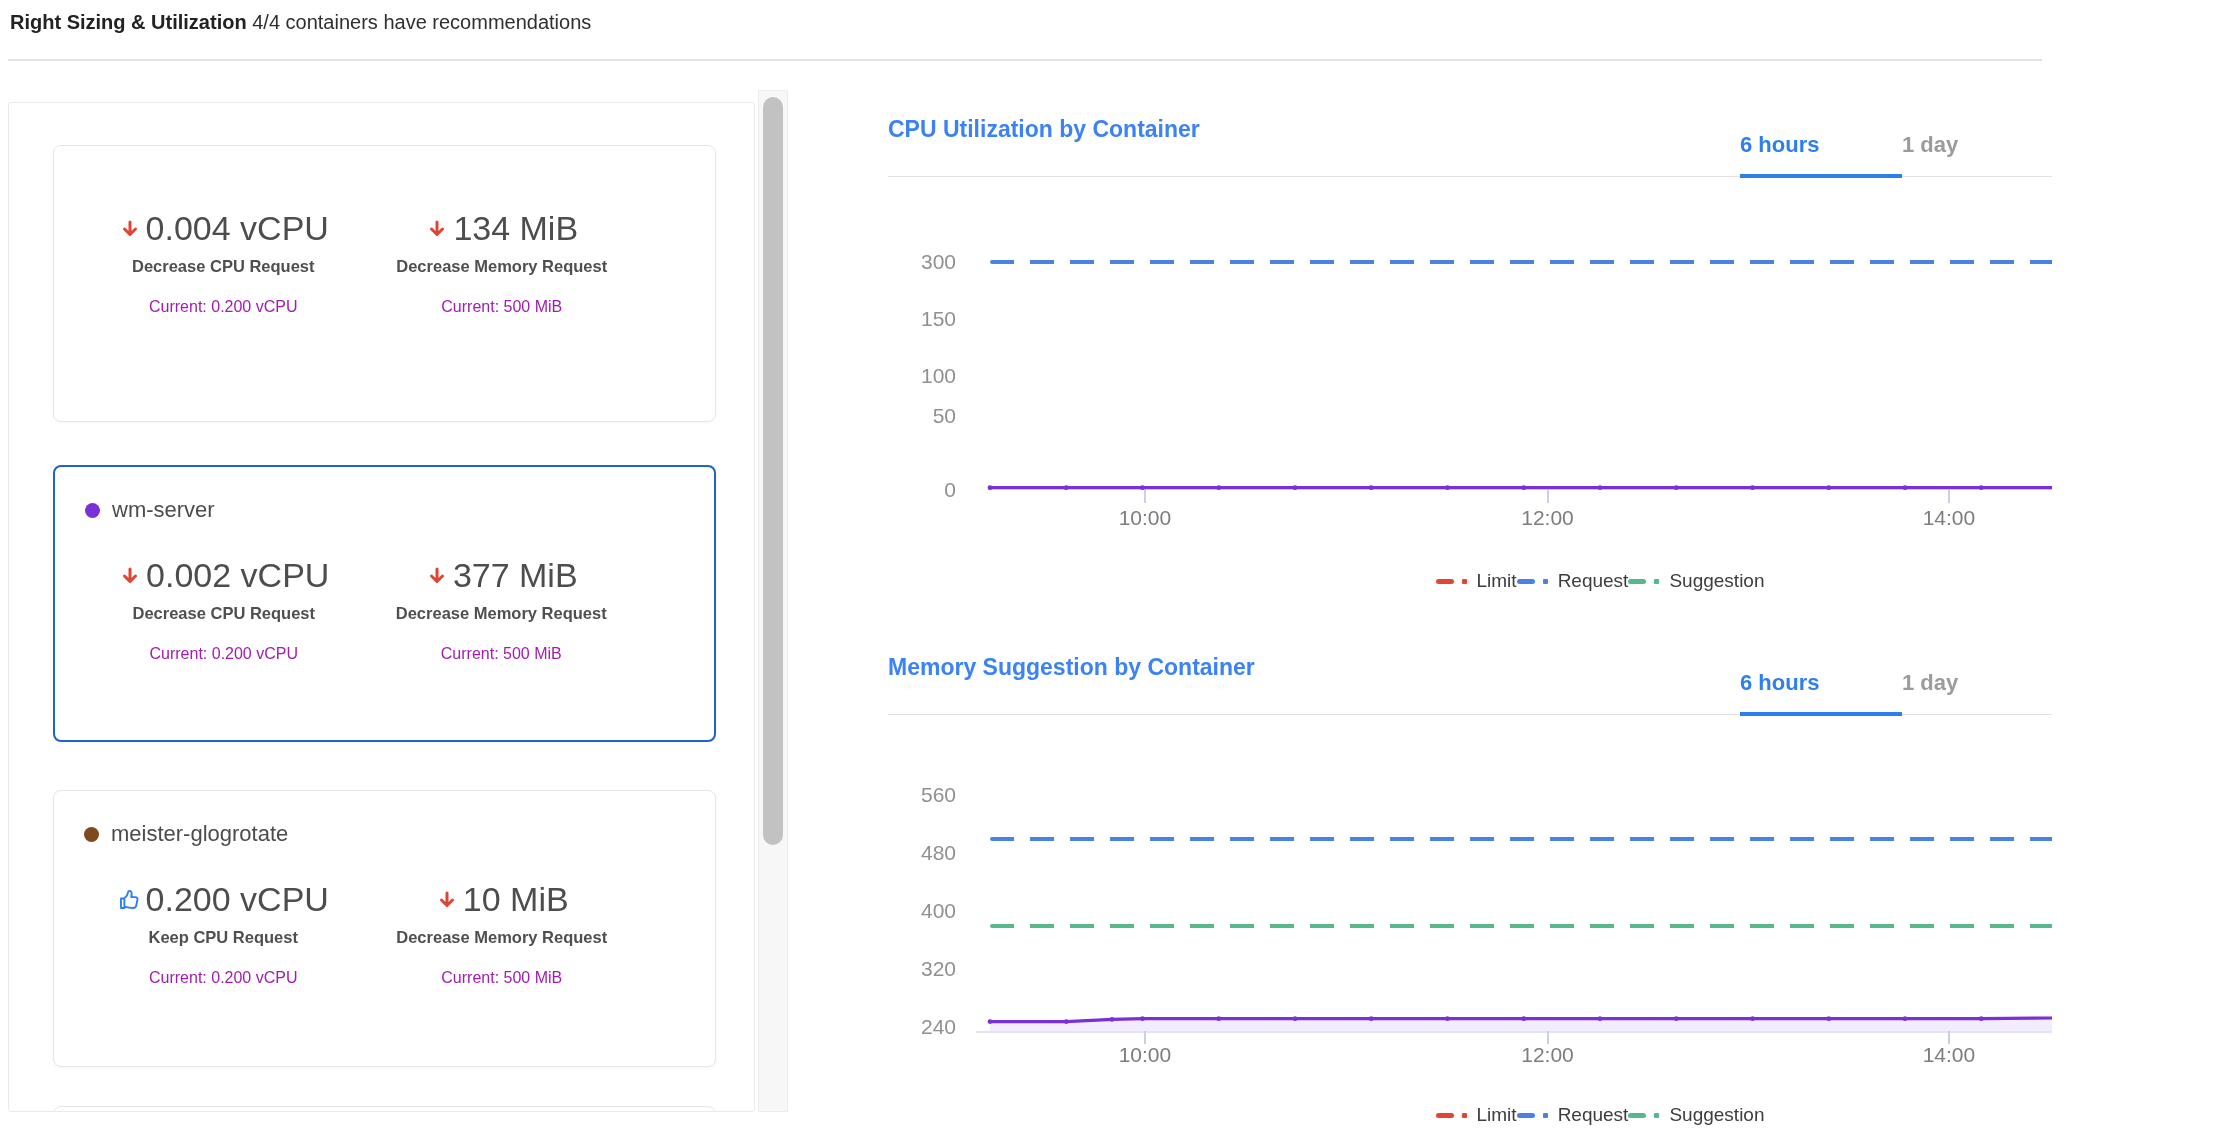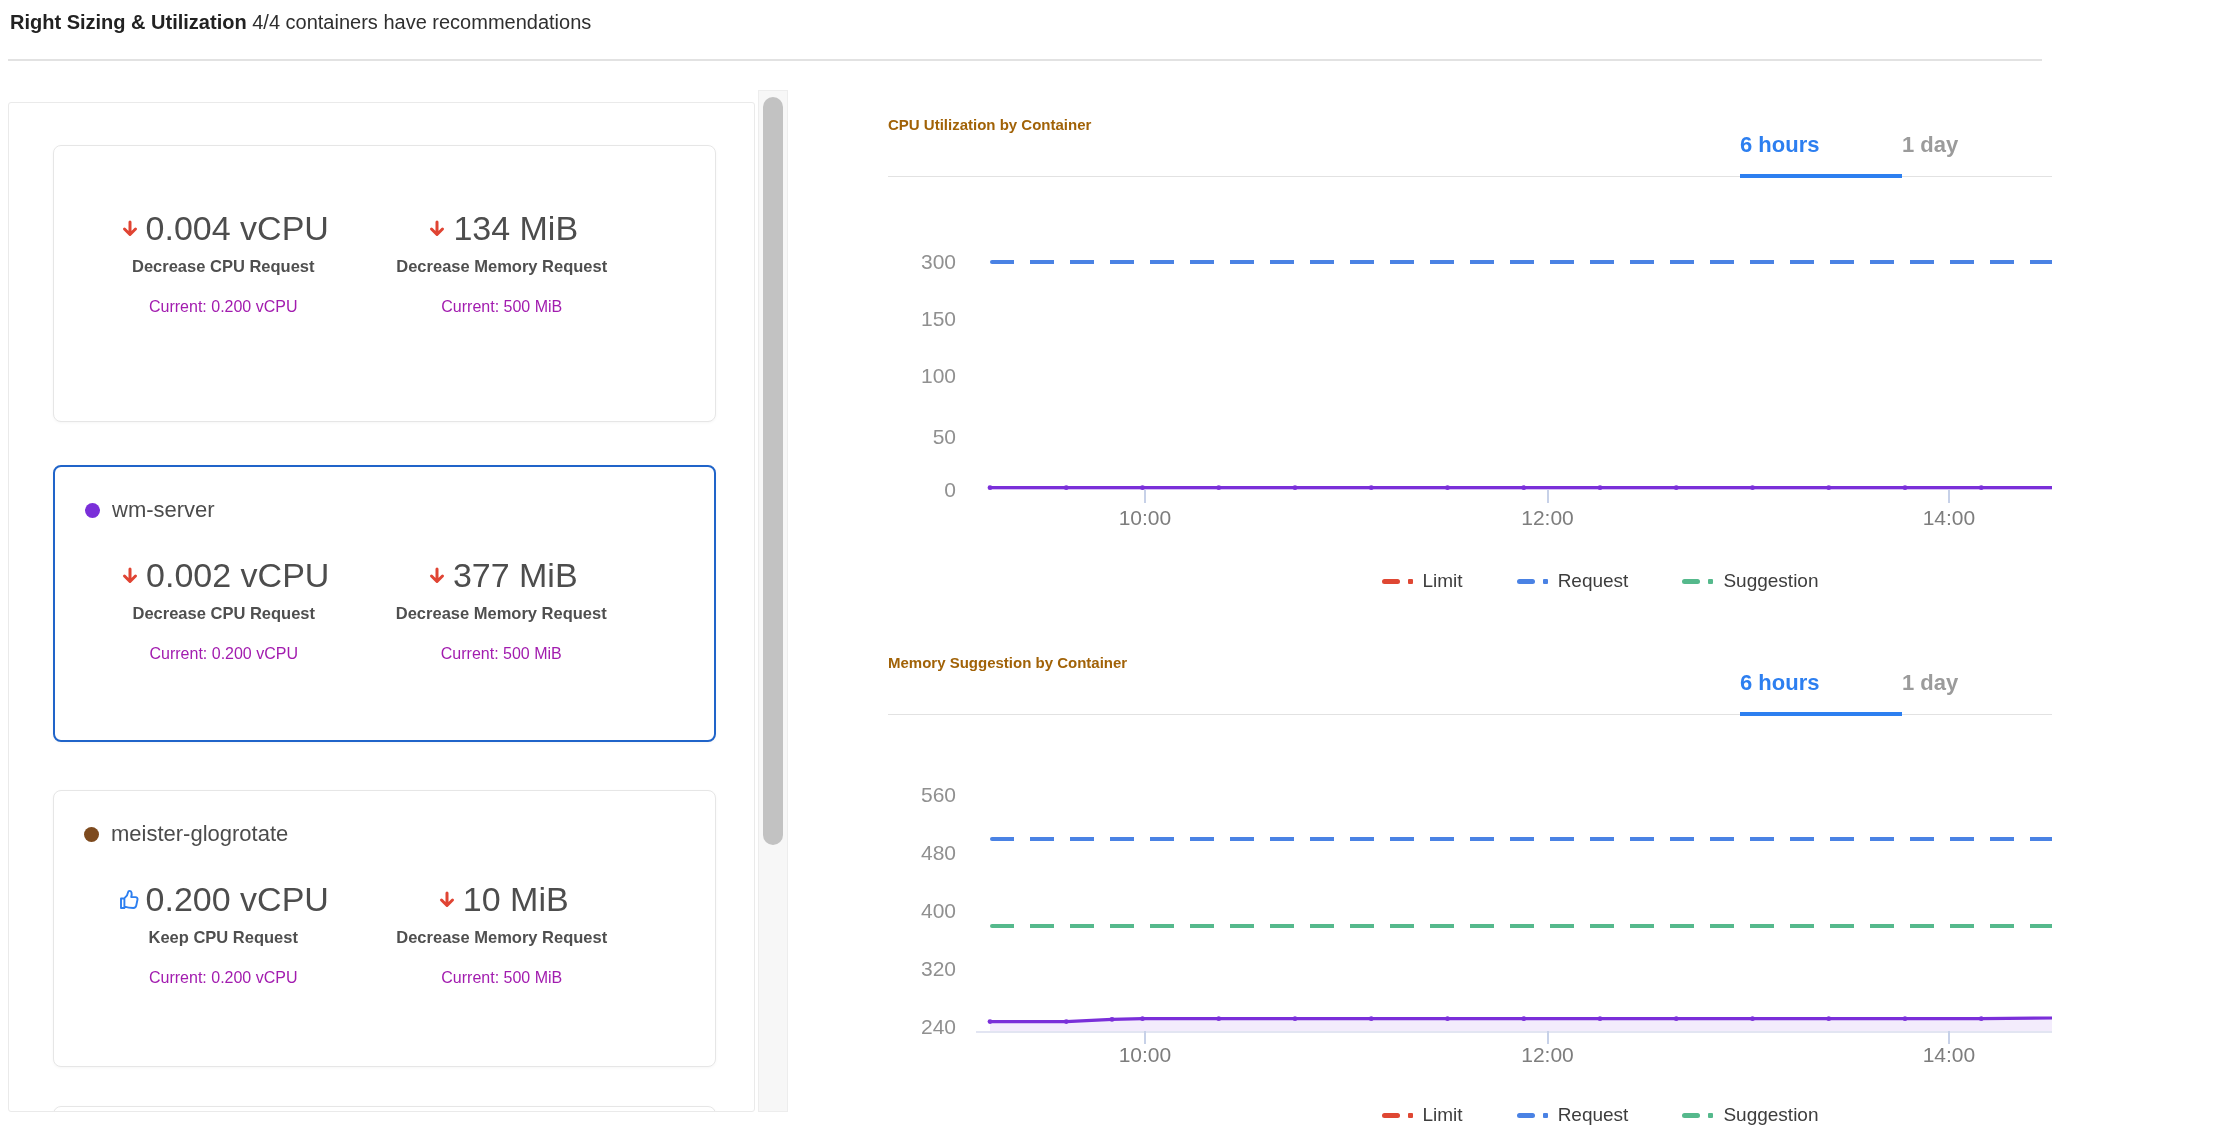--- a/index.html
+++ b/index.html
@@ -28,34 +28,34 @@
   .mact{margin-top:10px;font-size:16.5px;font-weight:bold;color:#4f4f4f;}
   .mcur{margin-top:22px;font-size:16px;color:#a21caf;}
 
   
   .sb-track{position:absolute;left:758px;top:90px;width:30px;height:1022px;background:#f7f7f7;
             border:1px solid #ededed;box-sizing:border-box;}
   .sb-thumb{position:absolute;left:4px;top:6px;width:20px;height:748px;background:#c2c2c2;border-radius:10px;}
 
   
   .chart-header{position:absolute;left:888px;width:1338px;height:74px;border-bottom:1px solid #e2e2e2;}
-  .chart-title{position:absolute;left:0;top:14px;font-size:15px;font-weight:bold;color:#a16207;}
+  .chart-title{position:absolute;left:0;top:14px;font-size:23px;font-weight:bold;color:#3b82f6;}
   .tabs{position:absolute;right:0;bottom:-2px;display:flex;}
   .tab{width:162px;text-align:left;padding:24px 0 16px;font-size:22px;font-weight:bold;color:#9b9b9b;
        border-bottom:4px solid transparent;cursor:pointer;box-sizing:border-box;}
   .tab.active{color:#2d7ff0;border-bottom-color:#2d7ff0;}
 
   
   .ytick{position:absolute;left:868px;width:88px;text-align:right;font-size:21px;color:#909090;}
   .xtick-label{position:absolute;font-size:21px;color:#7d7d7d;transform:translateX(-50%);}
   .xtick-mark{position:absolute;width:2px;height:13px;background:#c7d1e8;transform:translateX(-50%);}
   .hline{position:absolute;height:4px;border-radius:2px;}
   .baseline{position:absolute;height:2px;background:#e2e5f2;}
   .chart-svg{position:absolute;overflow:visible;}
-  .legend{position:absolute;display:flex;justify-content:center;gap:54px;align-items:center;}
+  .legend{position:absolute;display:flex;justify-content:center;align-items:center;}
   .legend-item{display:flex;align-items:center;font-size:19px;color:#3d3d3d;}
   .lg-dash{width:18px;height:5px;border-radius:2.5px;}
   .lg-dot{width:5px;height:5px;border-radius:1px;margin-left:8px;}
   .lg-label{margin-left:10px;}
 </style>
 </head>
 <body>
 
 <div id="stage">
 
@@ -153,21 +153,21 @@
   <div class="chart-header" style="top:640px">
     <div class="chart-title">Memory Suggestion by Container</div>
     <div class="tabs">
         <div class="tab active">6 hours</div>
         <div class="tab">1 day</div>
         <div class="tab">7 days</div>
       </div>
   </div>
 
 <div class="ytick" style="top: 478px;">0</div>
-    <div class="ytick" style="top: 425px; text-align: right;">50</div>
+    <div class="ytick" style="top: 404px; text-align: right;">50</div>
     <div class="ytick" style="top: 364.087px;">100</div>
     <div class="ytick" style="top: 307.13px;">150</div>
     <div class="ytick" style="top: 250.174px;">300</div>
     <div class="hline" style="left: 990px; width: 1220px; top: 260.174px; background: repeating-linear-gradient(90deg, rgb(74, 130, 228) 0px, rgb(74, 130, 228) 24px, transparent 24px, transparent 40px);"></div>
     <svg class="chart-svg" width="1220" height="266" style="left: 990px; top: 228px;">
       <path d="M0 262 L0 259.7217391304348 L76.25 259.7217391304348 L152.5 259.7217391304348 L228.75 259.7217391304348 L305 259.7217391304348 L381.25 259.7217391304348 L457.5 259.7217391304348 L533.75 259.7217391304348 L610 259.7217391304348 L686.25 259.7217391304348 L762.5 259.7217391304348 L838.75 259.7217391304348 L915 259.7217391304348 L991.25 259.7217391304348 L1067.5 259.7217391304348 L1143.75 259.7217391304348 L1220 259.1521739130435 L1220 262 Z" fill="rgba(122,47,217,0.09)"></path>
       <polyline points="0,259.7217391304348 76.25,259.7217391304348 152.5,259.7217391304348 228.75,259.7217391304348 305,259.7217391304348 381.25,259.7217391304348 457.5,259.7217391304348 533.75,259.7217391304348 610,259.7217391304348 686.25,259.7217391304348 762.5,259.7217391304348 838.75,259.7217391304348 915,259.7217391304348 991.25,259.7217391304348 1067.5,259.7217391304348 1143.75,259.7217391304348 1220,259.1521739130435" fill="none" stroke="#7a2fd9" stroke-width="3.2" stroke-linecap="round"></polyline>
       <circle cx="0" cy="259.7217391304348" r="2.4" fill="#7a2fd9"></circle>
       <circle cx="76.25" cy="259.7217391304348" r="2.4" fill="#7a2fd9"></circle>
       <circle cx="152.5" cy="259.7217391304348" r="2.4" fill="#7a2fd9"></circle>

